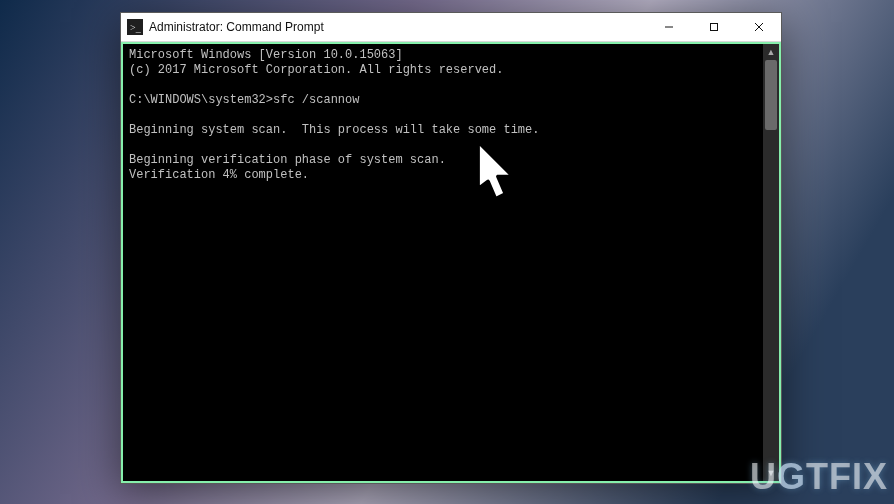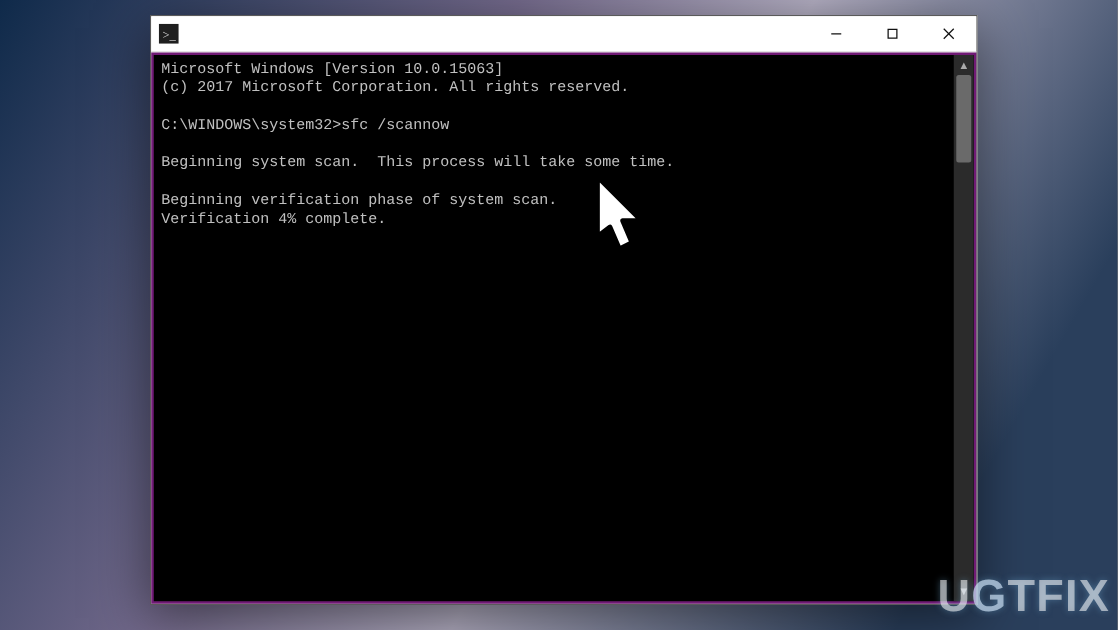--- a/index.html
+++ b/index.html
@@ -56,21 +56,21 @@
     height: 28px;
     display: flex;
     align-items: center;
     justify-content: center;
     font-family: "Segoe UI Symbol", sans-serif;
     font-size: 11px;
     color: #111;
   }
   .client {
     flex: 1;
-    background: #701a75;
+    background: #86efac;
     padding: 2px;
     display: flex;
   }
   .console {
     flex: 1;
     background: #000000;
     position: relative;
     overflow: hidden;
   }
   .console-inner {
@@ -141,20 +141,21 @@
 <div class="backdrop"></div>
 
 <div class="window">
   <div class="titlebar">
     <span class="app-icon">
       <svg viewBox="0 0 16 16">
         <rect x="0" y="0" width="16" height="16" fill="#1f1f1f"></rect>
         <text x="3" y="12" font-size="10" fill="#dcdcdc" font-family="Consolas">&gt;_</text>
       </svg>
     </span>
+    <span class="title-text">Administrator: Command Prompt</span>
     <span class="spacer"></span>
     <div class="win-btn">
       <svg width="10" height="10" viewBox="0 0 10 10">
           <line x1="1" y1="5" x2="9" y2="5" stroke="#111" stroke-width="1"></line>
         </svg>
     </div>
     <div class="win-btn">
       <svg width="10" height="10" viewBox="0 0 10 10">
           <rect x="1.5" y="1.5" width="7" height="7" fill="none" stroke="#111" stroke-width="1"></rect>
         </svg>

